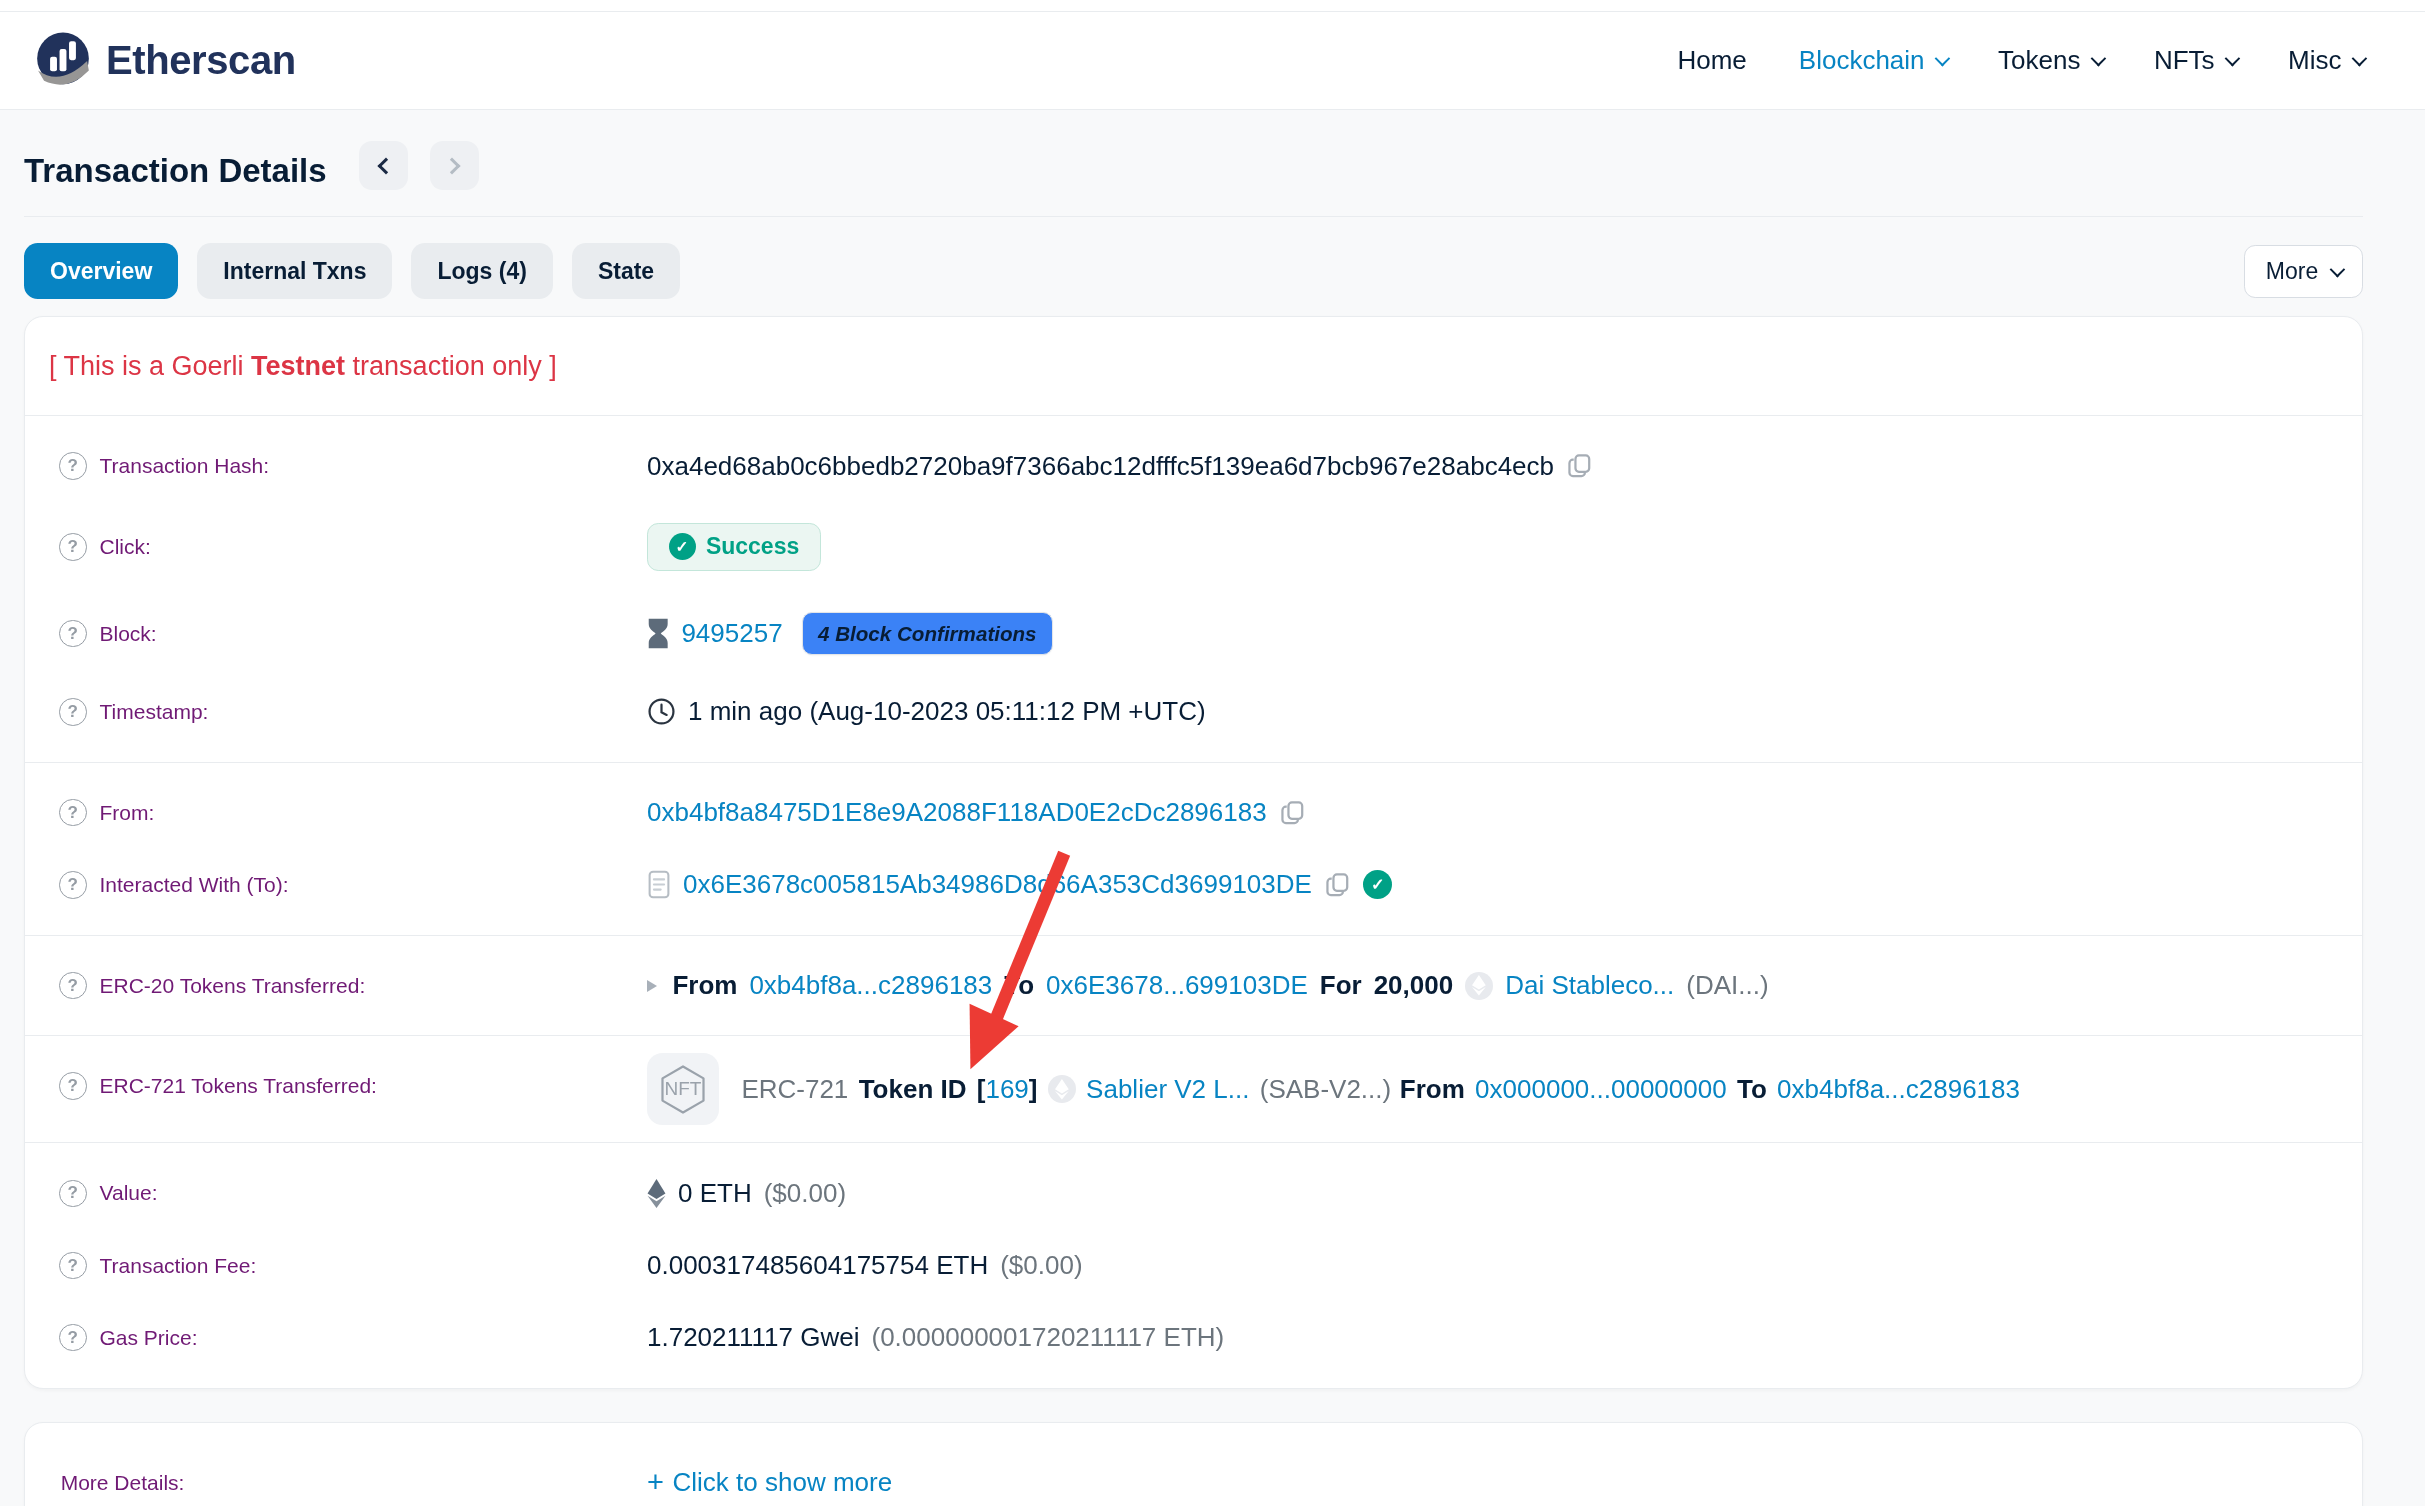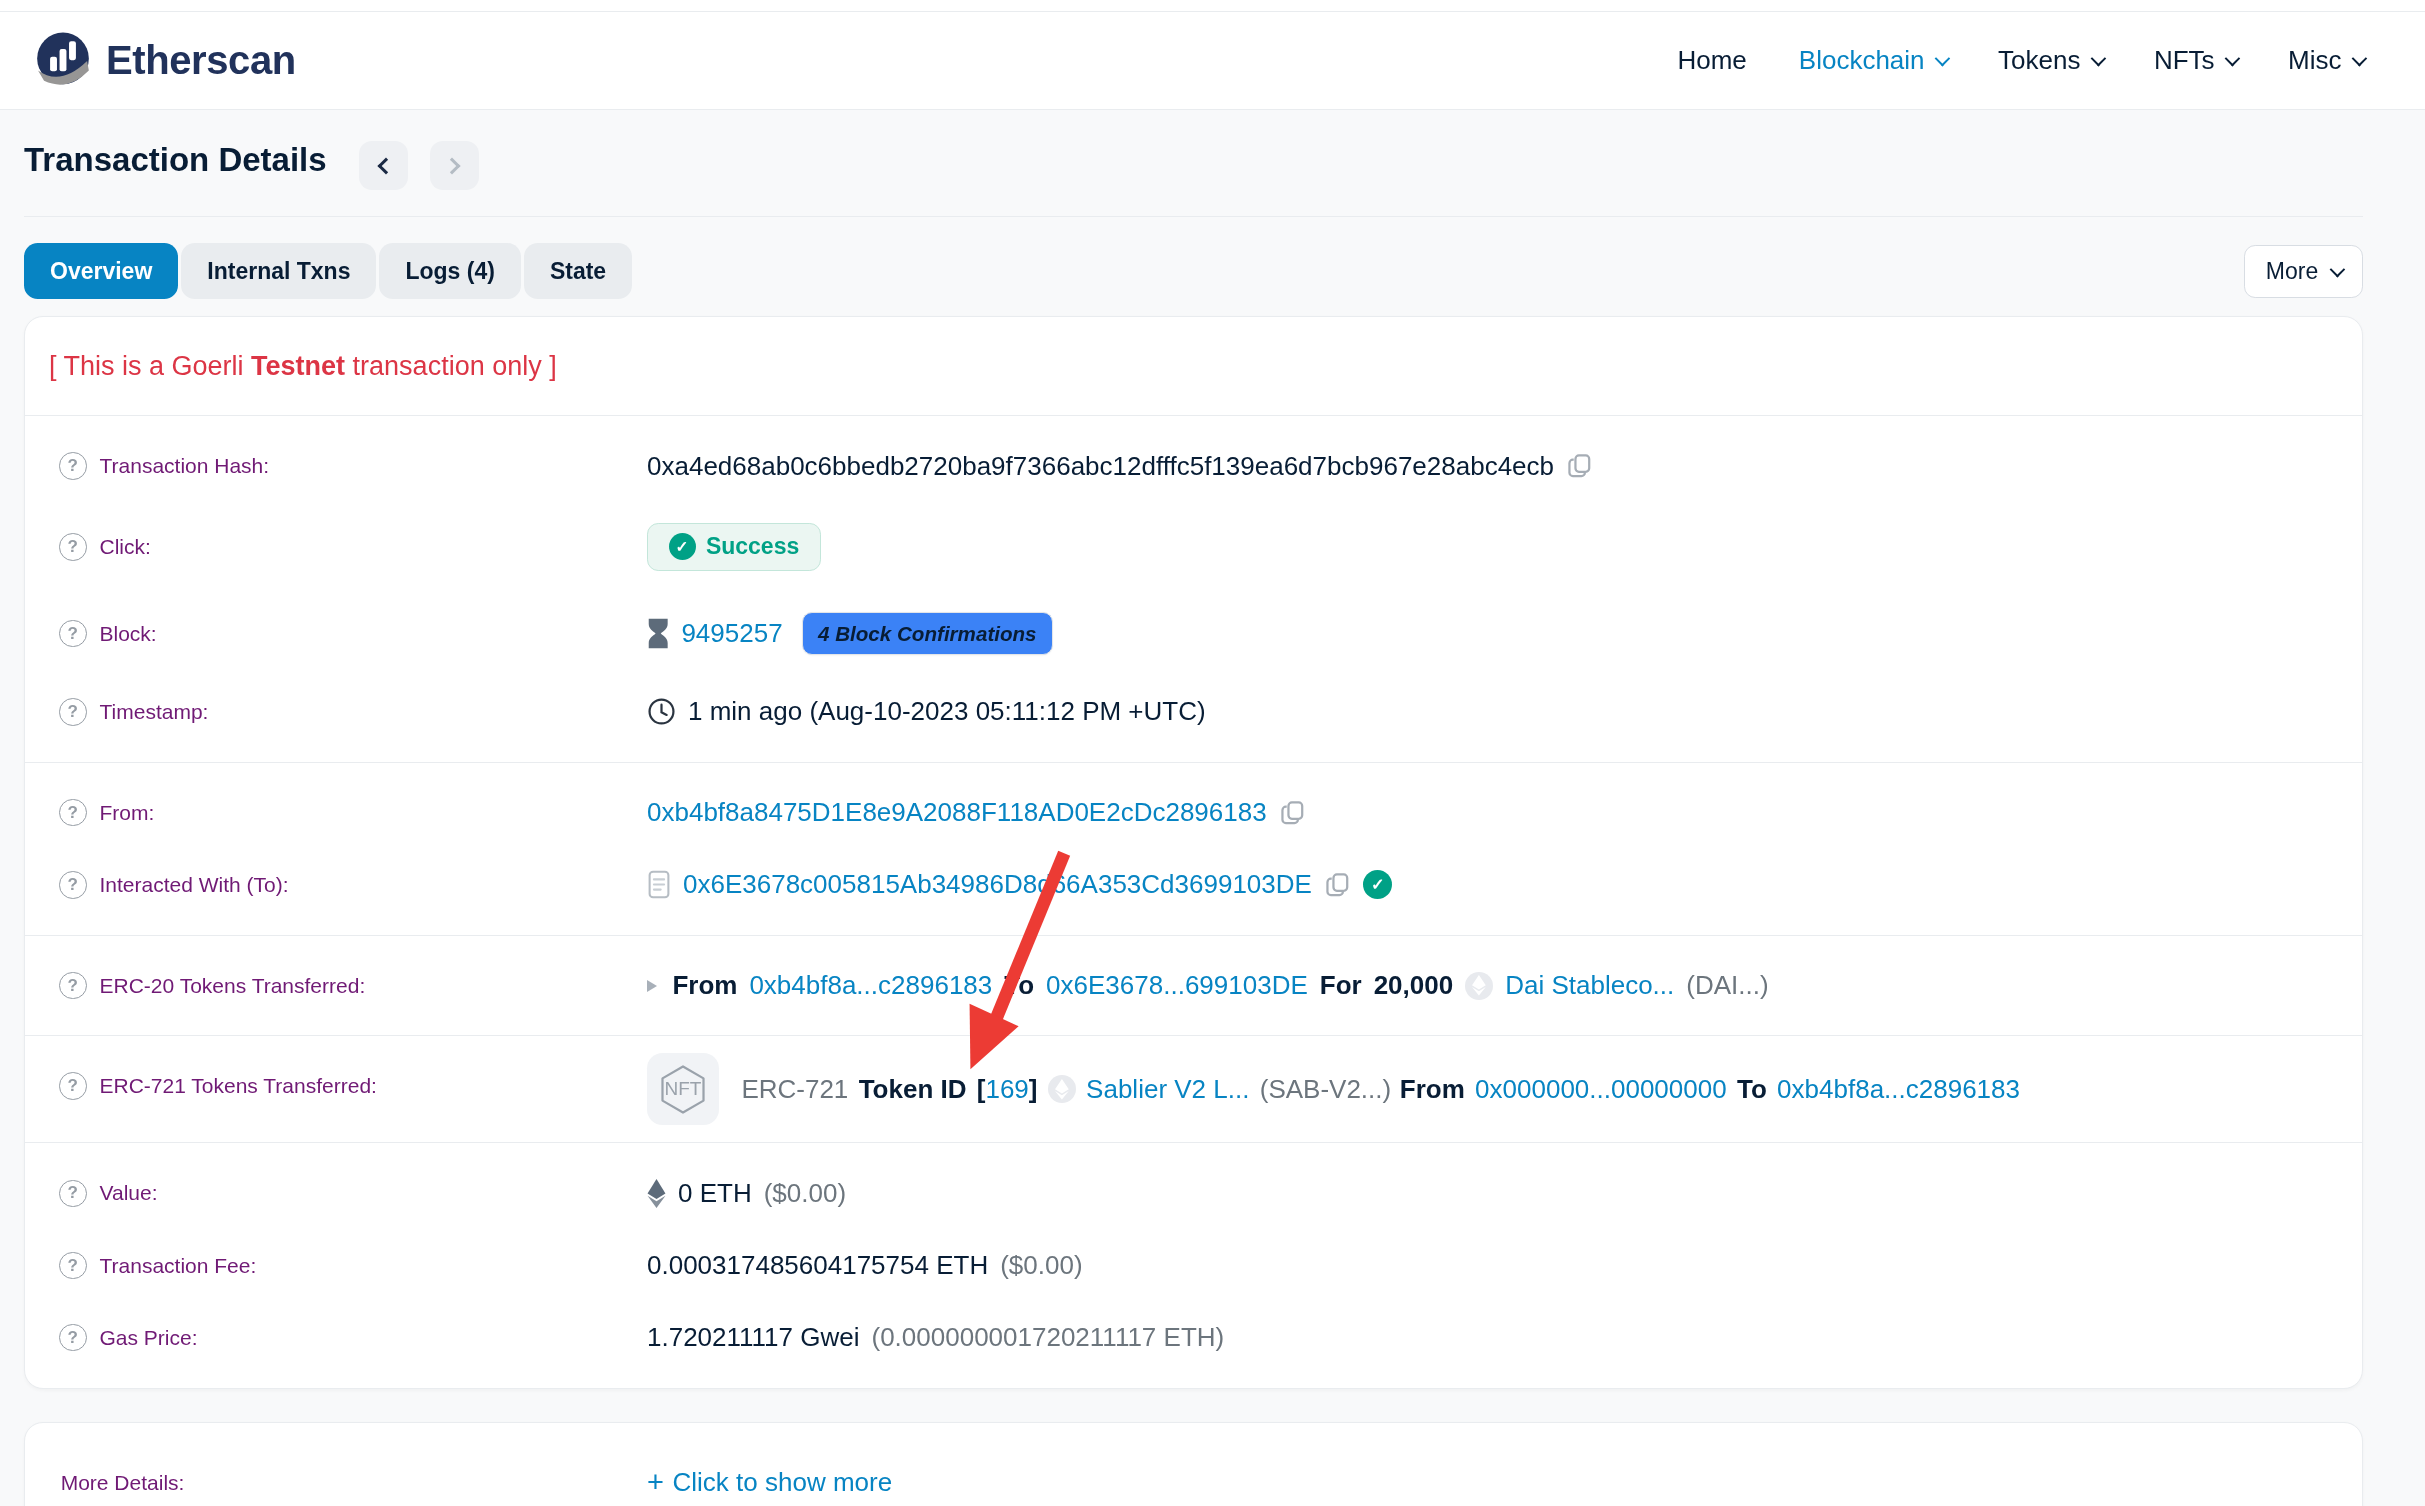--- a/index.html
+++ b/index.html
@@ -24,29 +24,29 @@
   }
   .brand { display:flex; align-items:center; gap:12px; }
   .brand-name { font-size:40px; font-weight:600; color:#21325b; letter-spacing:-0.4px; }
   .nav { display:flex; align-items:center; gap:52px; list-style:none; margin:0; padding:0; }
   .nav-item { display:flex; align-items:center; gap:10.3px; font-size:26px; font-weight:500; color:#081d35; cursor:pointer; }
   .nav-item.active { color:#0784c3; }
   .chev { width:11.2px; height:11.2px; border-right:2.6px solid currentColor; border-bottom:2.6px solid currentColor; transform:rotate(45deg) translateY(-2.6px); display:inline-block; }
 
   
   .container { margin-left:24px; width:2339px; }
-  .page-head { display:flex; align-items:flex-start; gap:22px; padding:31px 0 26px 0; border-bottom:0.9px solid #e9ecef; }
+  .page-head { display:flex; align-items:flex-end; gap:22px; padding:31px 0 26px 0; border-bottom:0.9px solid #e9ecef; }
   .page-title { font-size:33px; font-weight:700; margin:0 10.3px 0 0; }
   .nav-btn { width:49px; height:49px; border-radius:13px; background:#eef0f3; border:none; display:flex; align-items:center; justify-content:center; cursor:pointer; }
   .nav-btn .chev-l { width:12px; height:12px; border-left:3.4px solid #1b2a44; border-bottom:3.4px solid #1b2a44; transform:rotate(45deg); margin-left:5.2px; }
   .nav-btn .chev-r { width:12px; height:12px; border-right:3.4px solid #b4bcc4; border-bottom:3.4px solid #b4bcc4; transform:rotate(-45deg); margin-right:5.2px; }
 
   
   .tabs-row { display:flex; align-items:center; justify-content:space-between; margin-top:26px; }
-  .tabs { display:flex; gap:3px; }
+  .tabs { display:flex; gap:19px; }
   .tab { padding:14.6px 26px; border-radius:13.8px; background:#e9ecef; color:#081d35; font-size:23px; font-weight:600; cursor:pointer; }
   .tab.active { background:#0784c3; color:#ffffff; }
   .more-btn { background:#ffffff; border:0.9px solid #d8dde3; border-radius:11.2px; padding:12px 20.6px; font-size:23px; font-weight:500; color:#081d35; display:flex; align-items:center; gap:12px; cursor:pointer; }
   .more-btn .chev { border-width:2.2px; }
 
   
   .card { background:#ffffff; border:0.9px solid #e9ecef; border-radius:19px; margin-top:17px; box-shadow:0 1.7px 3.4px rgba(0,0,0,0.03); overflow:hidden; }
   .section { padding:13.8px 34px; }
   .section + .section { border-top:0.9px solid #e9ecef; }
   .notice { padding:34px 34px 33px 24px; font-size:27px; color:#dc3545; }

